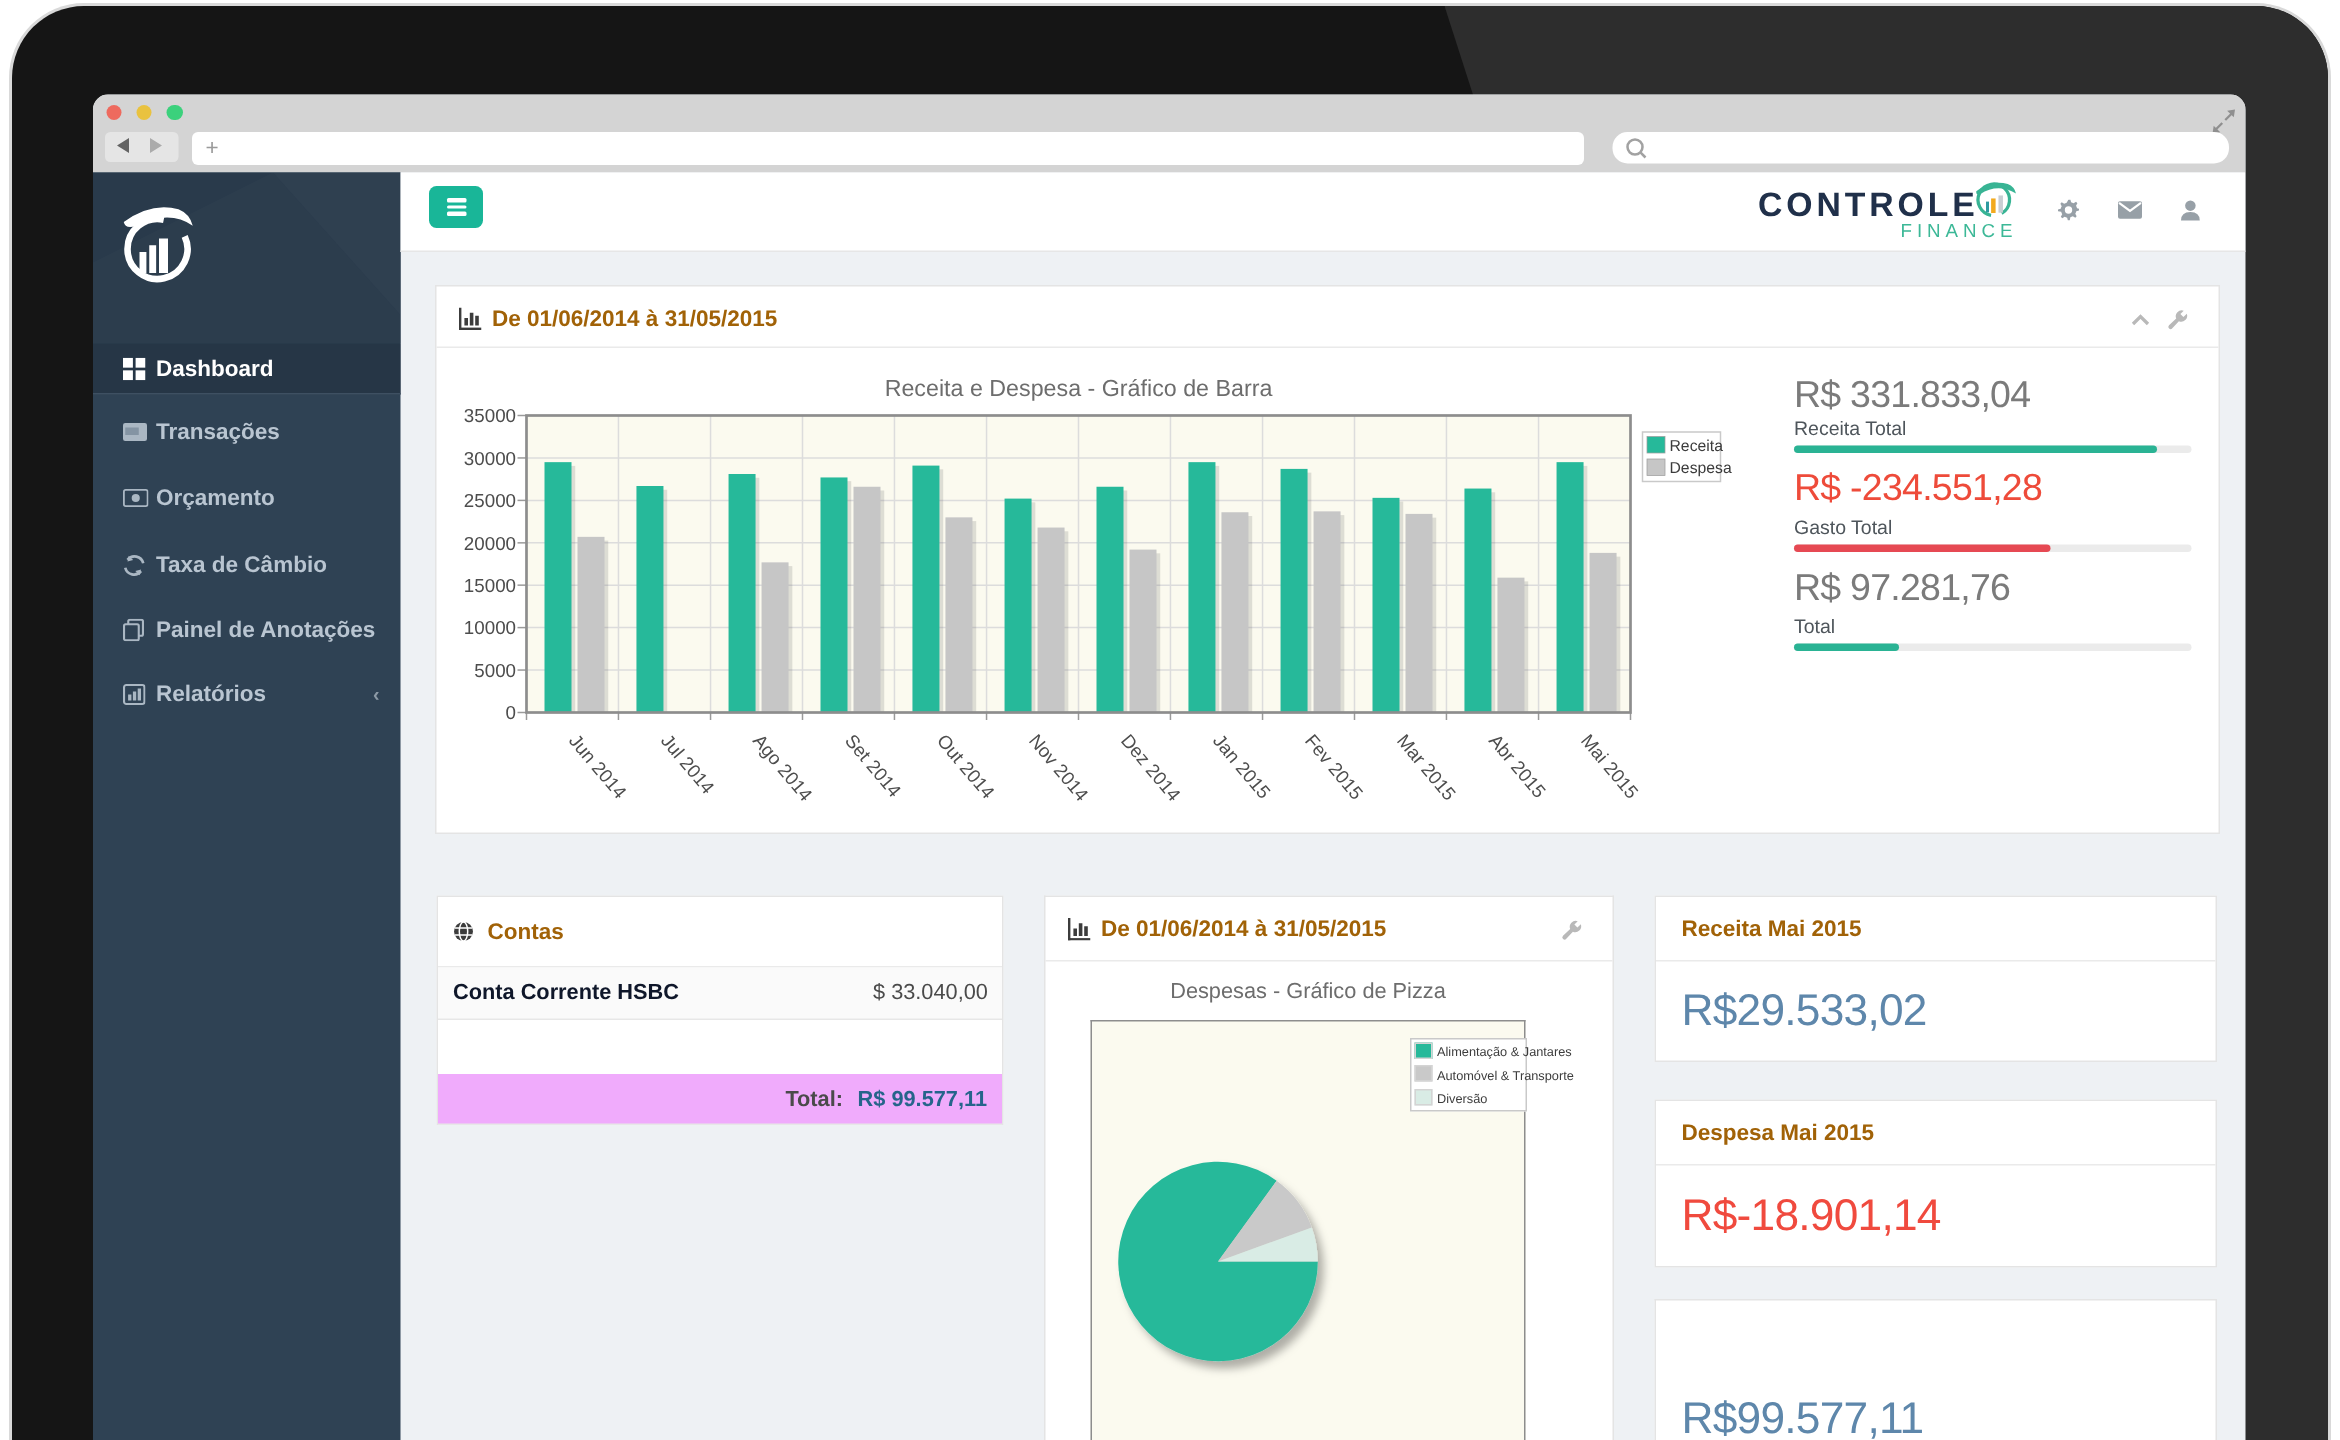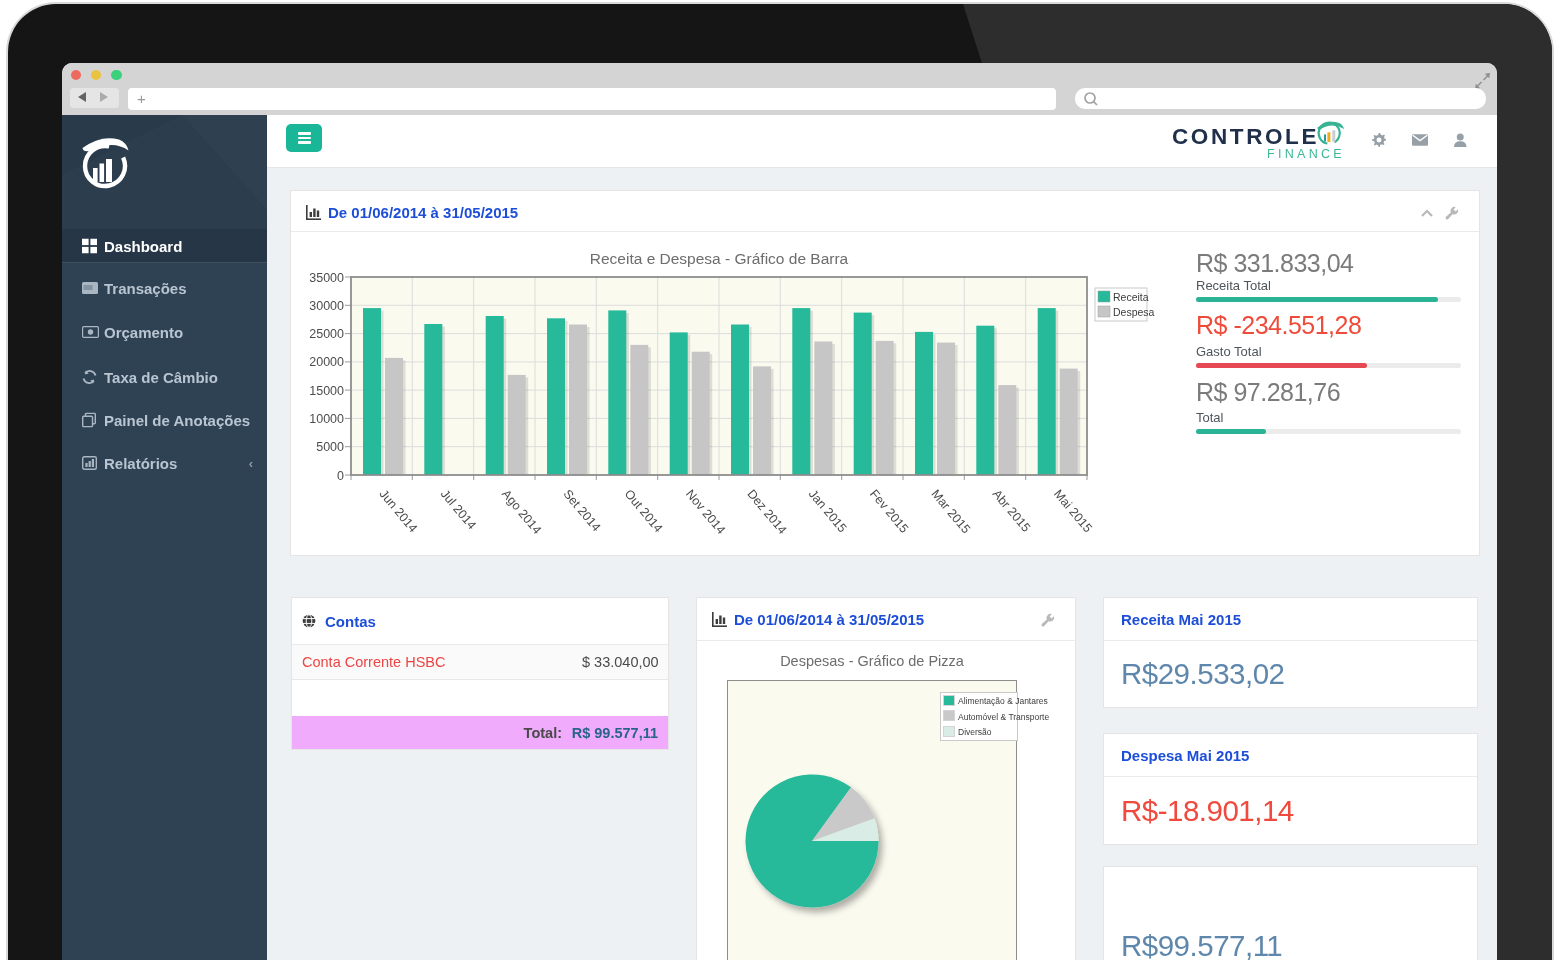--- a/index.html
+++ b/index.html
@@ -49,21 +49,21 @@
 
 .tophead { position:absolute; left:205px; top:52px; width:1230px; height:53px;
   background:#fff; border-bottom:1px solid #e6e6e6; }
 .hamburger { position:absolute; left:19px; top:9px; width:36px; height:28px;
   background:#19b698; border-radius:5px; }
 .hamburger i { position:absolute; left:12px; width:12.5px; height:2.6px; background:#fff; border-radius:1px; }
 
 
 .panel { position:absolute; background:#fff; border:1px solid #e4e4e4; }
 .phead { position:absolute; left:0; top:0; right:0; height:43px;
-  border-bottom:1px solid #eaeaea; font-size:15px; font-weight:bold; color:#1d4ed8; }
+  border-bottom:1px solid #eaeaea; font-size:15px; font-weight:bold; color:#a16207; }
 .phead .pt { position:absolute; left:37px; top:13px; white-space:nowrap; }
 
 .bignum { position:absolute; font-size:25px; color:#7b7b7b; letter-spacing:-0.5px; white-space:nowrap; }
 .slabel { position:absolute; font-size:13px; color:#4e555b; white-space:nowrap; }
 .track { position:absolute; width:265px; height:5px; border-radius:2.5px; background:#ebebeb; }
 .fill { position:absolute; left:0; top:0; height:5px; border-radius:2.5px; }
 
 .statnum { position:absolute; left:17px; font-size:29.5px; letter-spacing:-0.5px; white-space:nowrap; }
 
 table.contas { position:absolute; left:0; top:47px; width:376px; border-collapse:collapse;
@@ -369,21 +369,21 @@
     <svg class="abs" style="left:10px; top:16px;" width="14" height="14" viewBox="0 0 14 14">
       <circle cx="7" cy="7" r="6.3" fill="#3c3c3c"></circle>
       <ellipse cx="7" cy="7" rx="2.8" ry="6.3" fill="none" stroke="#fff" stroke-width="1"></ellipse>
       <path d="M1 4.6 H13 M1 9.4 H13" stroke="#fff" stroke-width="1"></path>
     </svg>
     <span class="pt" style="left:33px; top:15px;">Contas</span>
   </div>
   <table class="contas">
     <tbody>
         <tr style="background:#fafafa;">
-          <td><a style="color:#ef4444; text-decoration:none;">Conta Corrente HSBC</a></td>
+          <td><a style="color:#0f172a; text-decoration:none;font-weight:bold;">Conta Corrente HSBC</a></td>
           <td class="r c2">$ 33.040,00</td>
         </tr>
   </tbody>
     </table>
   <div class="abs" style="left:0; top:118px; width:376px; height:34px; background:#f0abfc; border-bottom:1px solid #e7e7e7; font-size:14.5px; line-height:34px;">
     <span style="position:absolute; right:106px; font-weight:bold; color:#4a4a4a;">Total:</span>
     <span style="position:absolute; right:10px; font-weight:bold; color:#26648b;">R$ 99.577,11</span>
   </div>
 </div>
 

